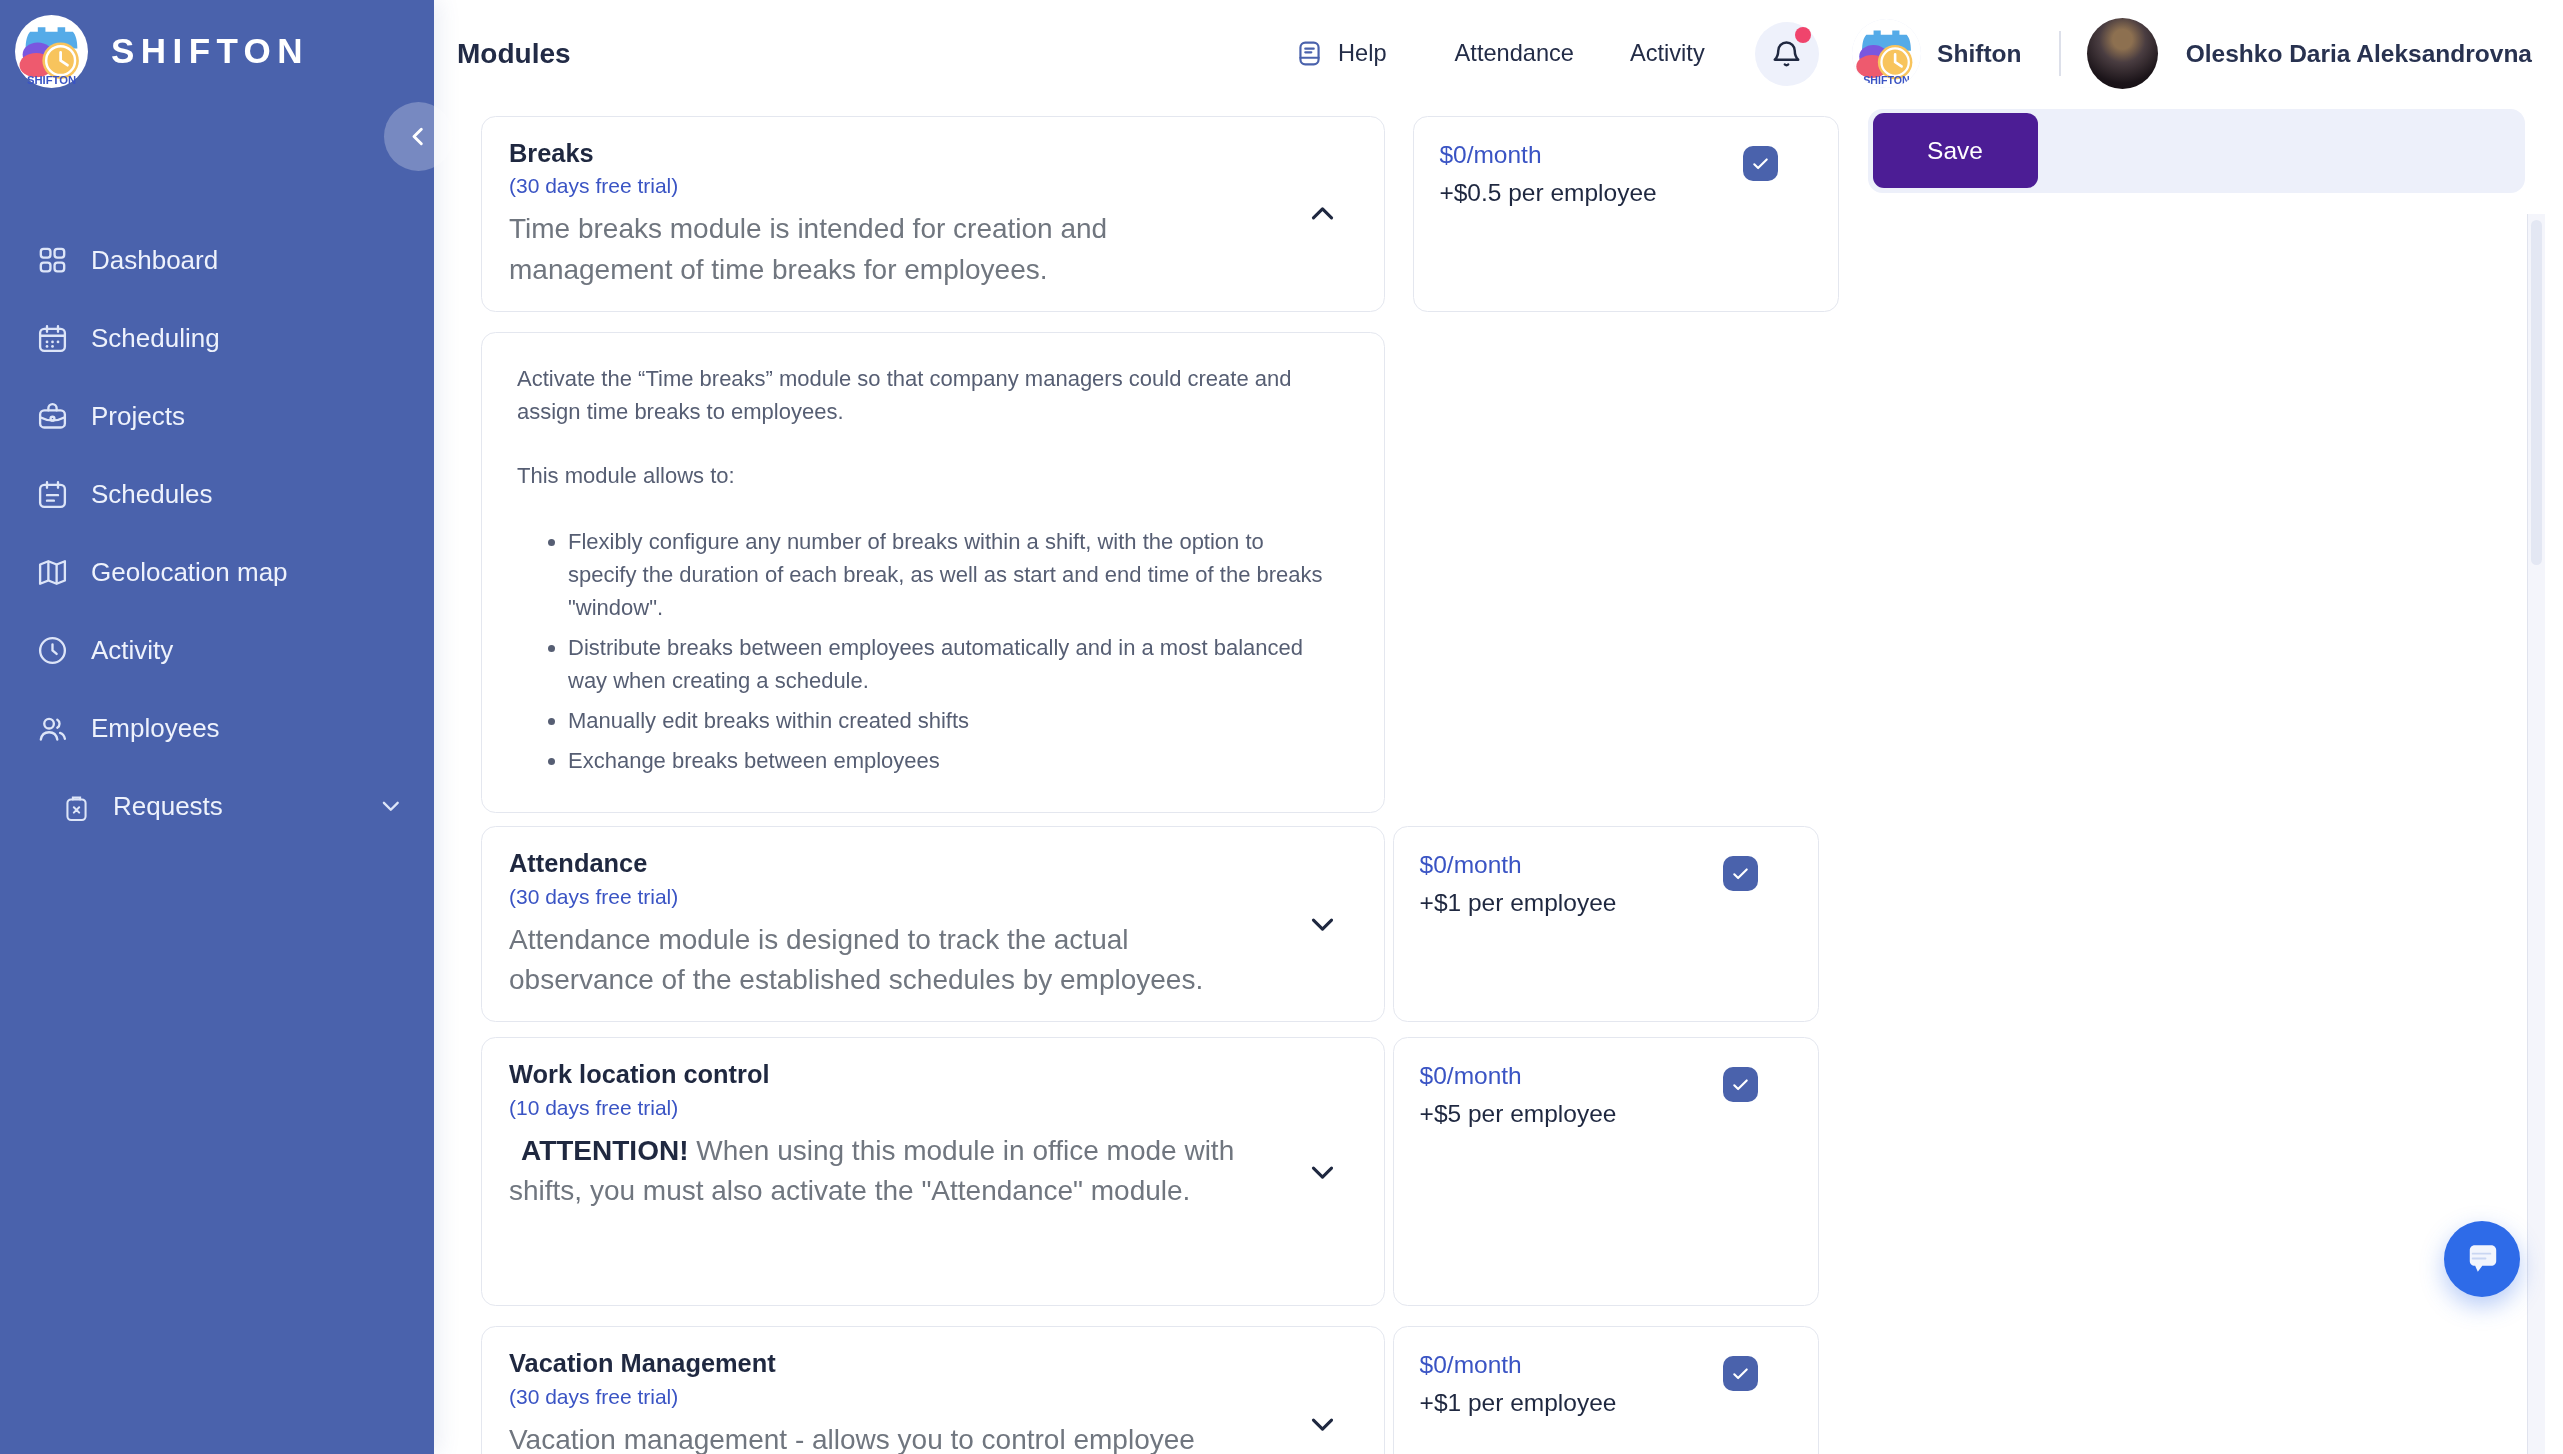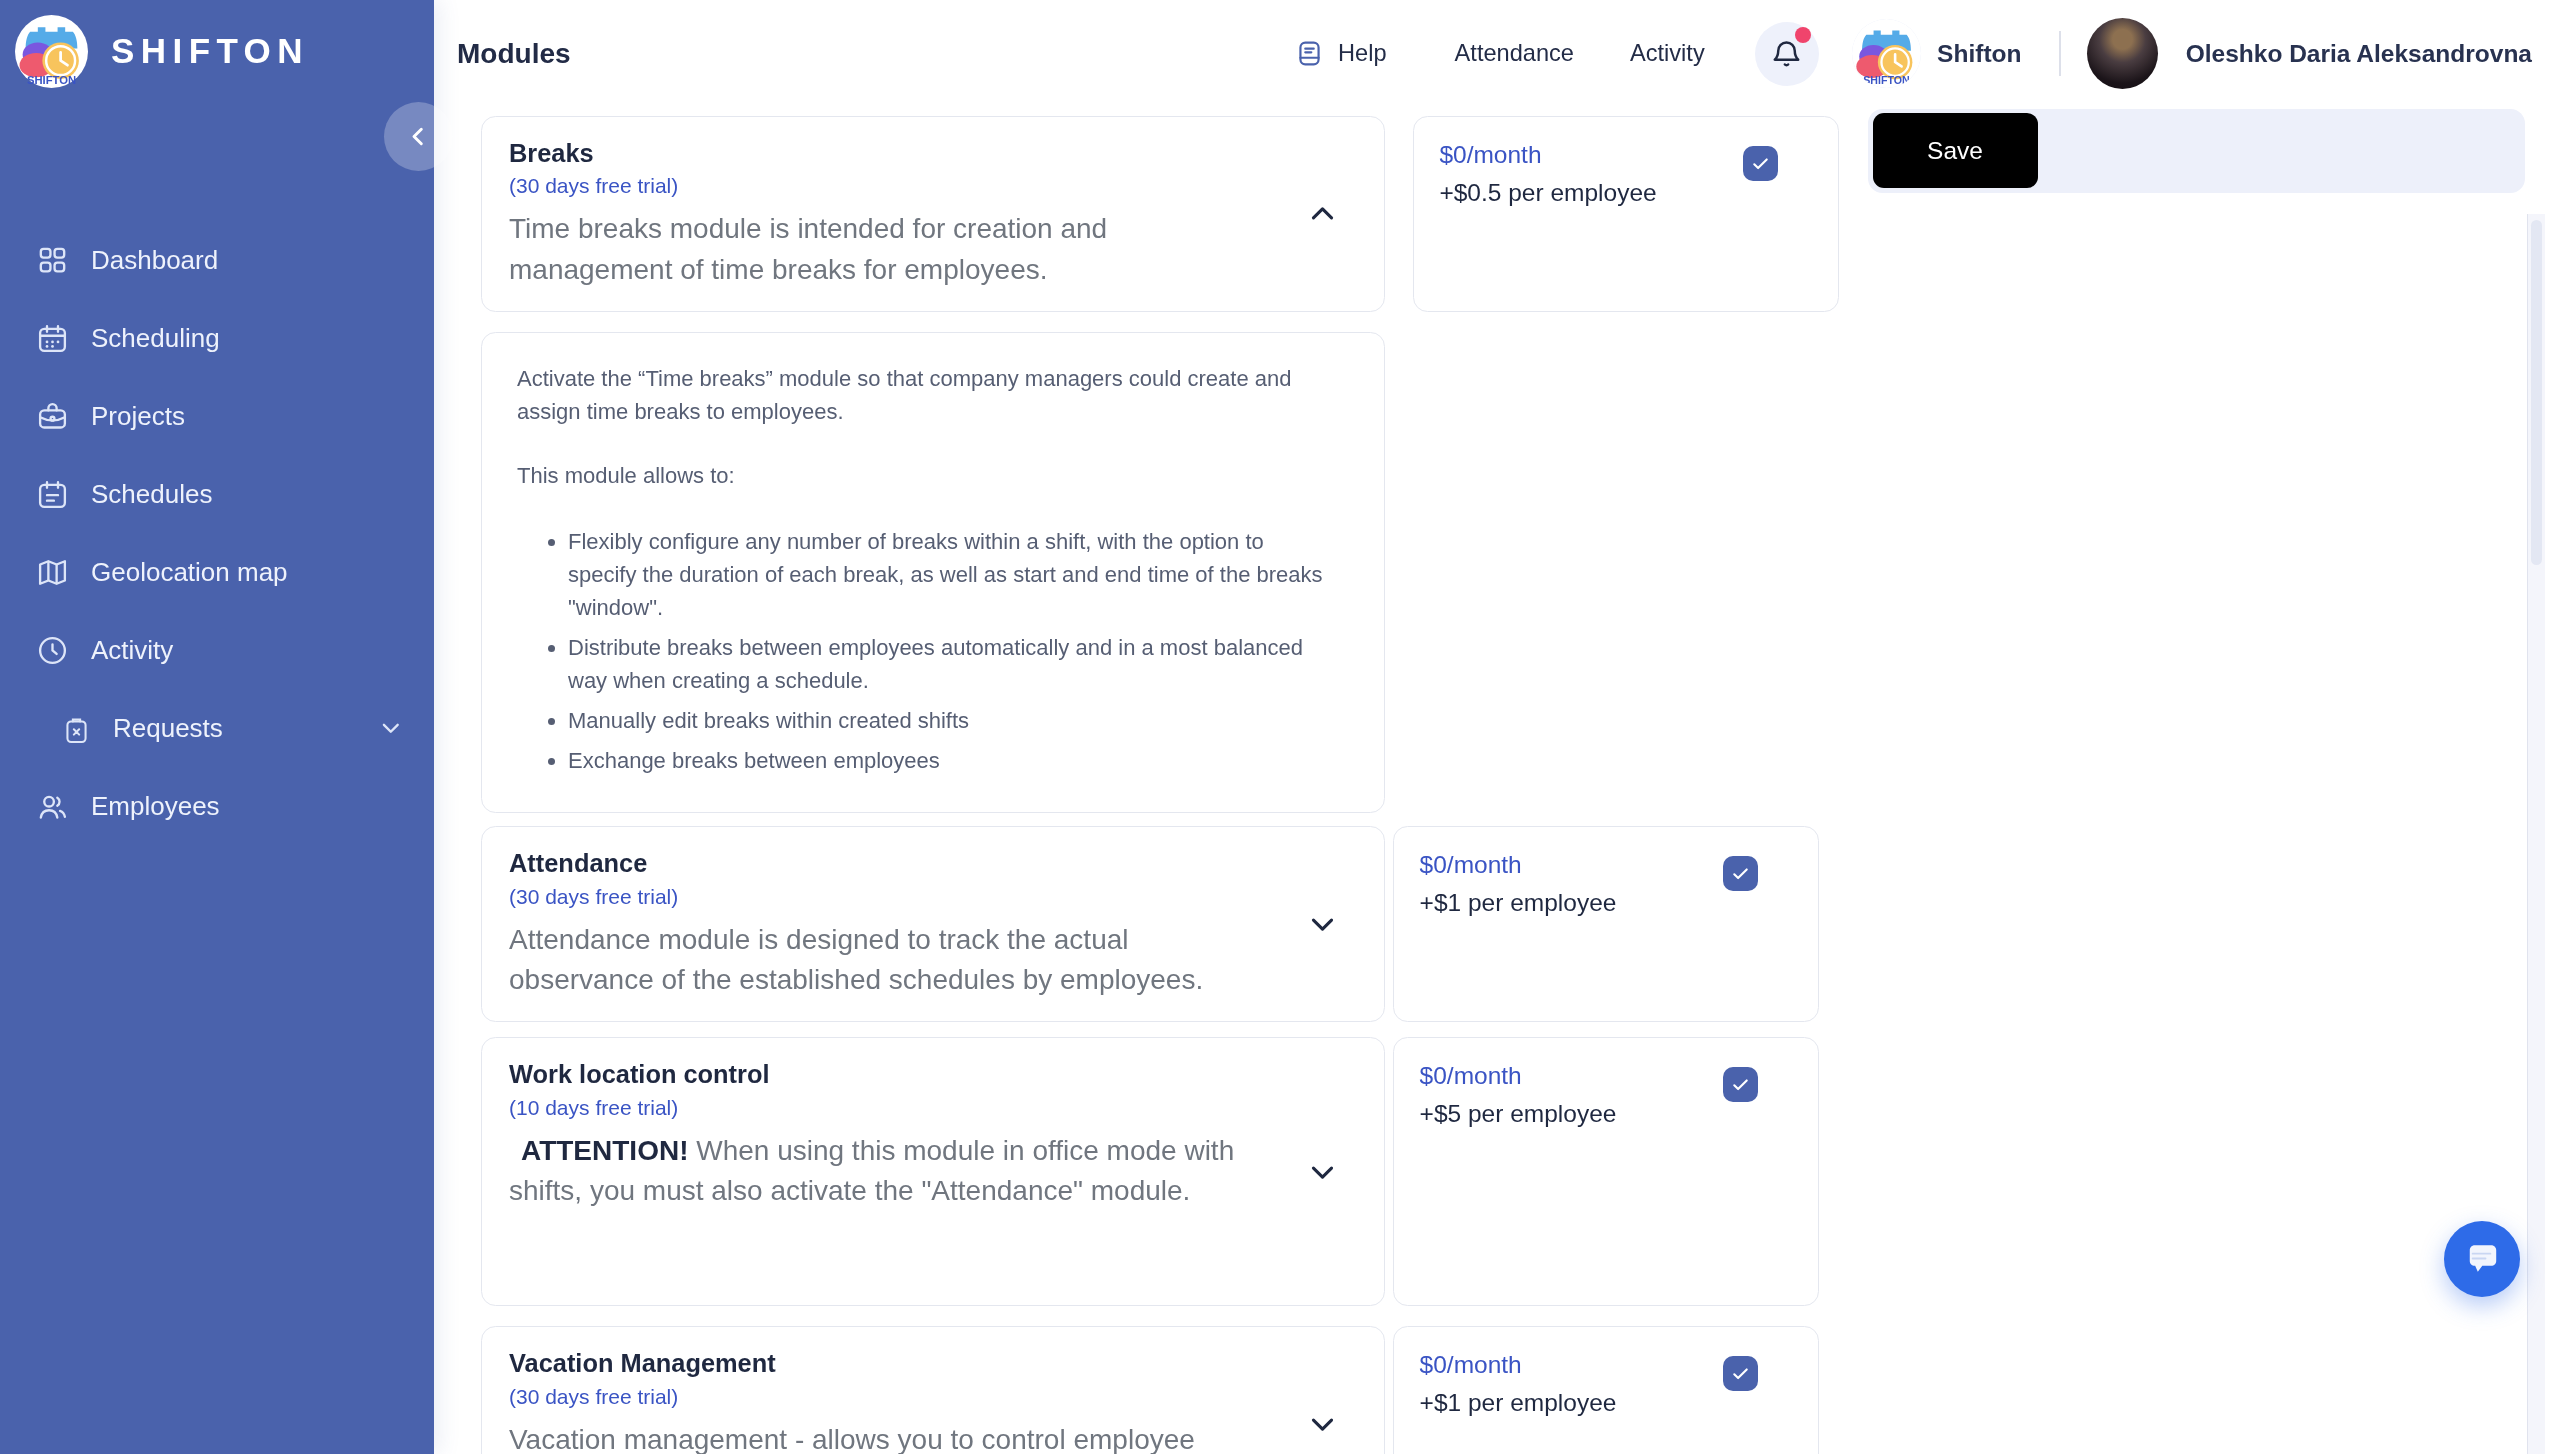--- a/index.html
+++ b/index.html
@@ -73,21 +73,21 @@
 
   .details-panel{width:904px;background:#fff;border:0.9px solid #e4e7ef;border-radius:14.5px;
     padding:29px 55px 27px 35px;color:#565e73;font-size:22px;line-height:1.5;}
   .details-panel p{margin:0;}
   .details-p2{margin-top:31px !important;}
   .details-panel ul{margin:33px 0 0 0;padding-left:51px;}
   .details-panel li{margin-bottom:7.3px;}
 
   .save-panel{position:absolute;left:1434px;top:1.8px;width:657px;height:84px;background:#edf0fa;
     border-radius:14.5px;display:flex;align-items:center;padding-left:4.5px;}
-  .save-btn{width:165px;height:75px;border-radius:11px;background:#000000;border:none;
+  .save-btn{width:165px;height:75px;border-radius:11px;background:#4c1d95;border:none;
     color:#fff;font-size:24.5px;}
 
   .scrollbar-track{position:absolute;right:0;top:107px;bottom:0;width:18px;background:#f4f5fb;
     border-left:0.9px solid #e0e3ee;z-index:5;}
   .scrollbar-thumb{position:absolute;left:2.7px;right:2.7px;top:5.5px;height:345px;border-radius:7.3px;background:#e3e7f3;}
 
   .chat-fab{position:absolute;left:2444px;top:1221px;width:76px;height:76px;border-radius:50%;
     background:#2e6be8;border:none;display:flex;align-items:center;justify-content:center;
     box-shadow:0 9px 23.6px rgba(46,107,232,.35);z-index:6;}
 </style>
@@ -262,42 +262,42 @@
 
   <div class="nav-item">
     <span class="nico">
           <svg width="33" height="33" style="color:#dde5f8" viewBox="0 0 36 36">
             <use href="#i-clock"></use>
           </svg>
         </span>
     <span class="nav-label">Activity</span>
   </div>
 
+  <div class="nav-item">
+    <span class="nico">
+          <svg width="33" height="33" style="color:#dde5f8" viewBox="0 0 36 36">
+            <use href="#i-users"></use>
+          </svg>
+        </span>
+    <span class="nav-label">Employees</span>
+  </div>
+
   <div class="nav-item sub">
     <span class="nico">
           <svg width="33" height="33" style="color:#dde5f8" viewBox="0 0 32 36">
             <use href="#i-clipboard-x"></use>
           </svg>
         </span>
     <span class="nav-label">Requests</span>
   <span class="nav-chev">
           <svg width="23.6" height="23.6" style="color:#dde5f8" viewBox="0 0 26 26">
             <use href="#i-chevron-down"></use>
           </svg>
         </span>
       </div>
-
-  <div class="nav-item">
-    <span class="nico">
-          <svg width="33" height="33" style="color:#dde5f8" viewBox="0 0 36 36">
-            <use href="#i-users"></use>
-          </svg>
-        </span>
-    <span class="nav-label">Employees</span>
-  </div>
 
 </nav>
 </aside>
 
 <header class="topbar">
   <h1 class="page-title">Modules</h1>
   <div class="topbar-right">
     <button class="help-btn">
       <svg width="29" height="29" style="color:#4a62ac" viewBox="0 0 32 32">
           <use href="#i-help-book"></use>

